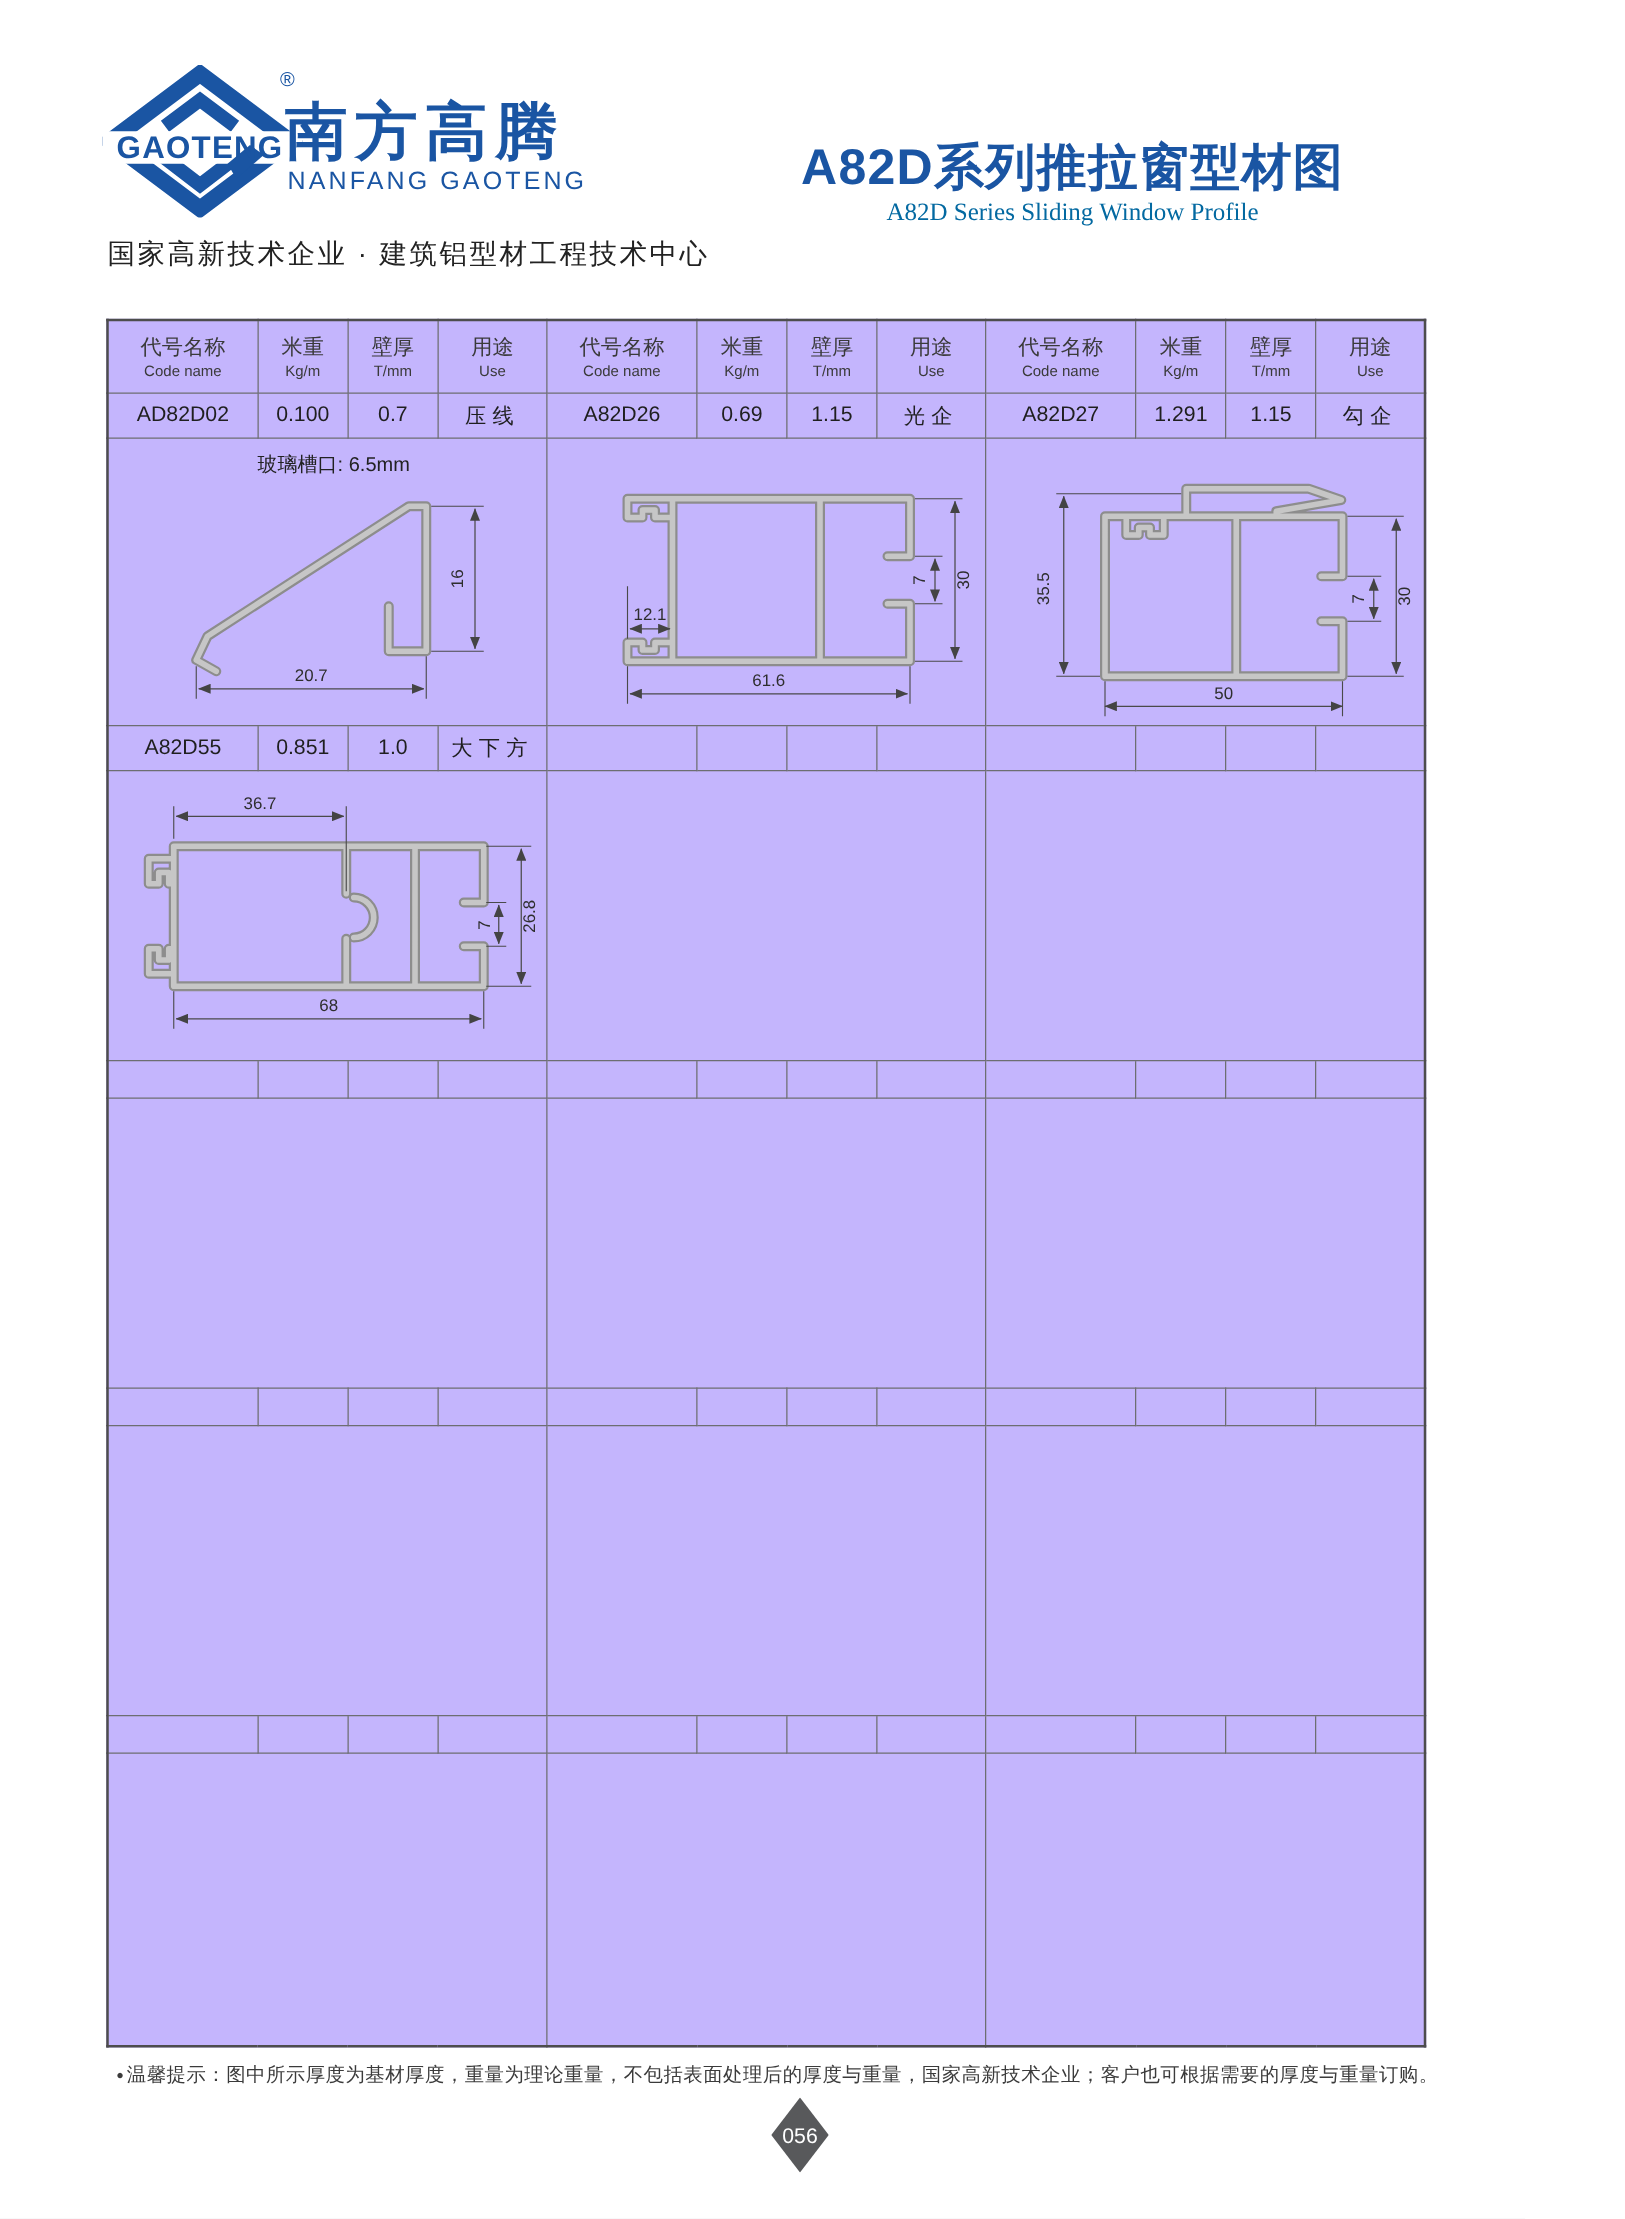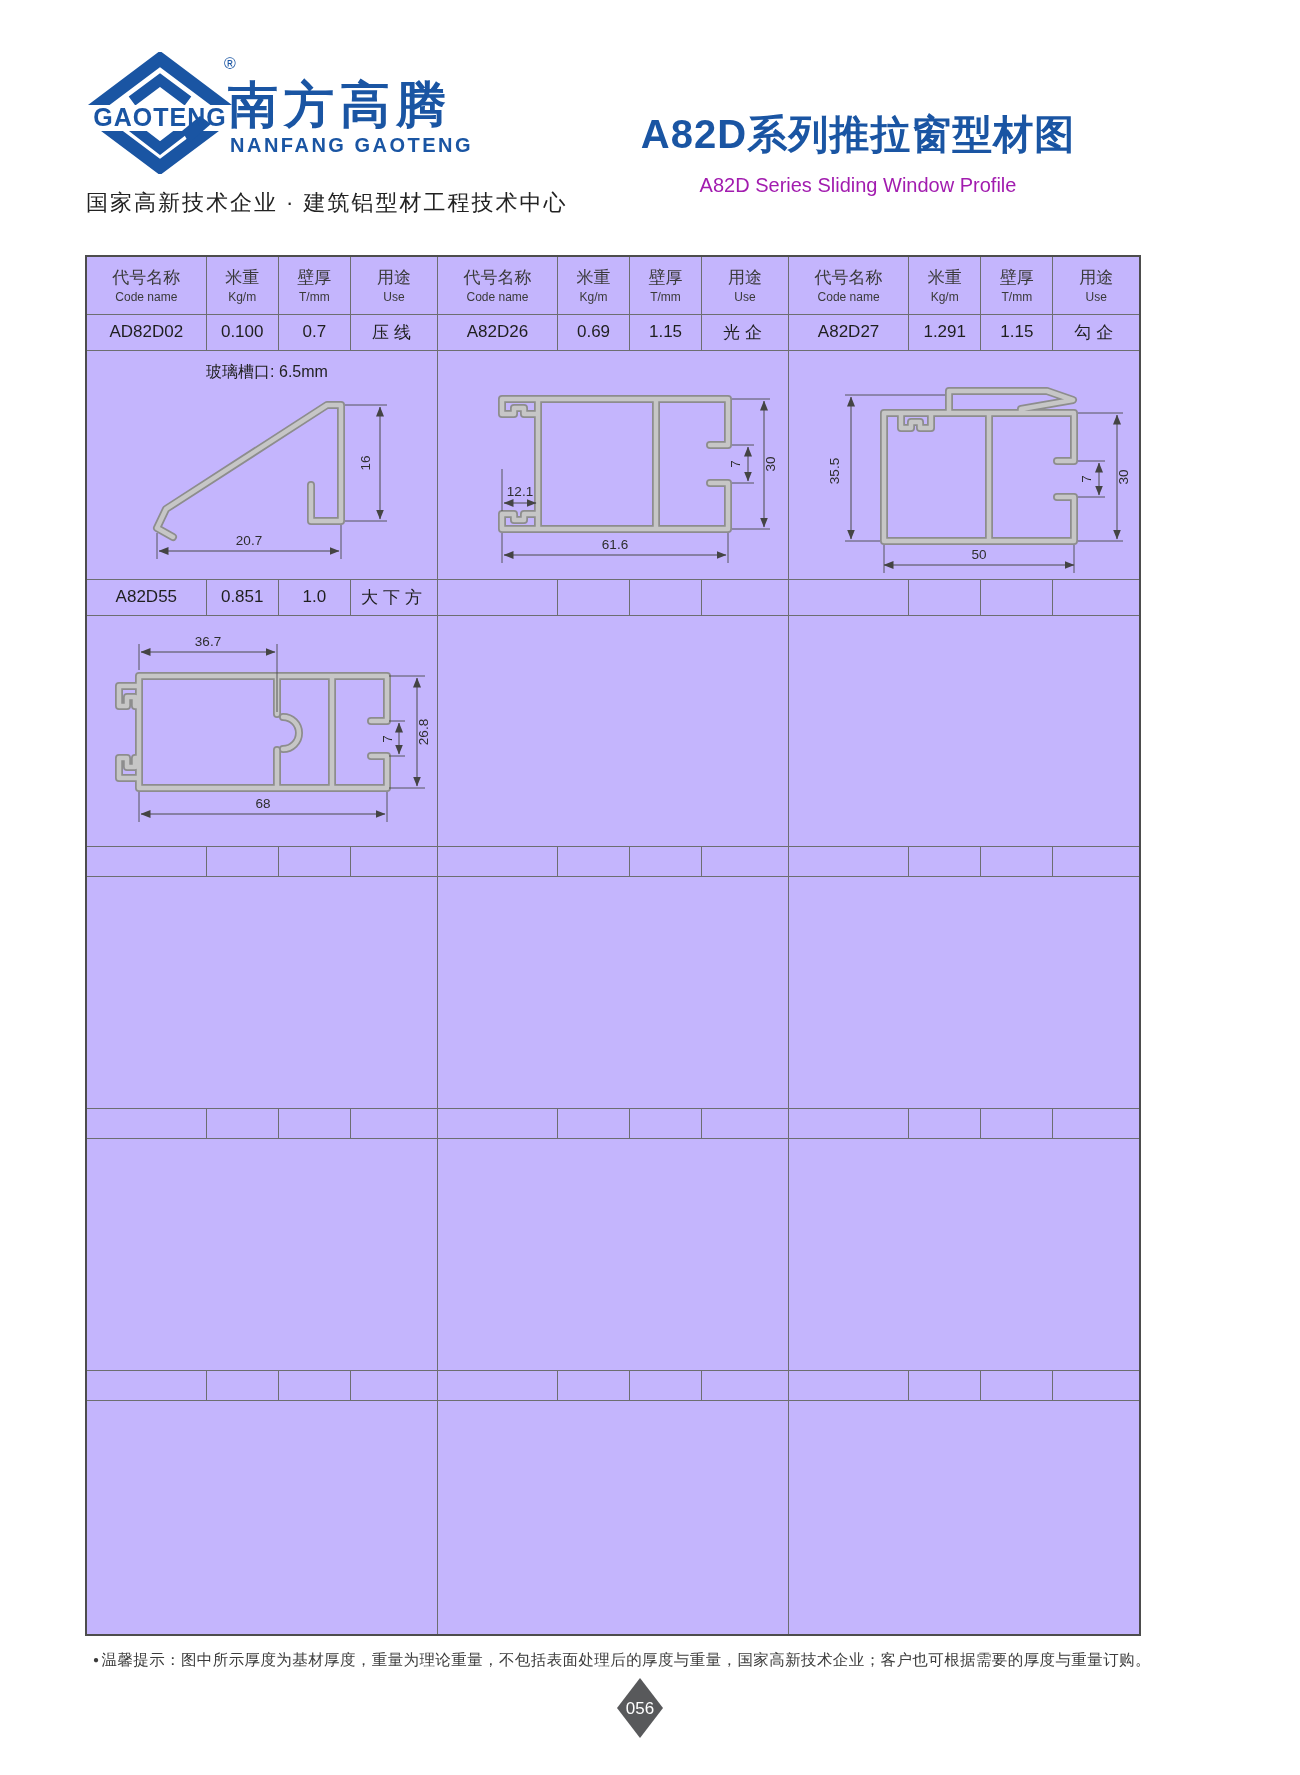--- a/index.html
+++ b/index.html
@@ -12,26 +12,26 @@
     --diamond-gray:#58595b;
   }
   html,body{margin:0;padding:0;background:#f2f2f2;}
   .page{position:relative;width:1300px;height:1775px;background:#ffffff;margin:0 auto;
         font-family:"Liberation Sans","DejaVu Sans",sans-serif;overflow:hidden;}
 
   
   .logo-svg{position:absolute;top:52px;left:82px;}
   .brand-cn{position:absolute;top:72px;left:228px;font-size:50px;font-weight:bold;
             color:var(--brand-blue);letter-spacing:6px;}
-  .brand-en{position:absolute;top:134px;left:230px;font-size:20px;font-weight:bold;
+  .brand-en{position:absolute;top:134px;left:230px;font-size:20px;font-weight:normal;
             color:var(--brand-blue);letter-spacing:2.5px;text-align:right;}
   .tagline{position:absolute;top:188px;left:86px;font-size:22px;color:#222;letter-spacing:2px;}
   .title-block{position:absolute;top:112px;left:618px;width:480px;text-align:center;}
   .title-cn{font-size:40px;font-weight:bold;color:var(--brand-blue);letter-spacing:1px;line-height:1.1;}
-  .title-en{font-size:20px;color:#a21caf;margin-top:18px;}
+  .title-en{font-size:20px;color:#0369a1;margin-top:3px;font-family:Liberation Serif, serif;}
 
   
   .t{position:absolute;top:255px;left:85px;border-collapse:collapse;table-layout:fixed;
      border:2px solid var(--border-dark);background:#c4b5fd;}
   .t td,.t th{border:1px solid var(--border-inner);text-align:center;vertical-align:middle;
      padding:0;overflow:hidden;font-weight:normal;}
   .hcn{font-size:17px;color:#3a3a3a;line-height:1.35;}
   .hen{font-size:12px;color:#3a3a3a;line-height:1.2;}
   .cell{font-size:17px;color:#1f1f1f;text-align:right;}
   td.use .cell{letter-spacing:5px;}

